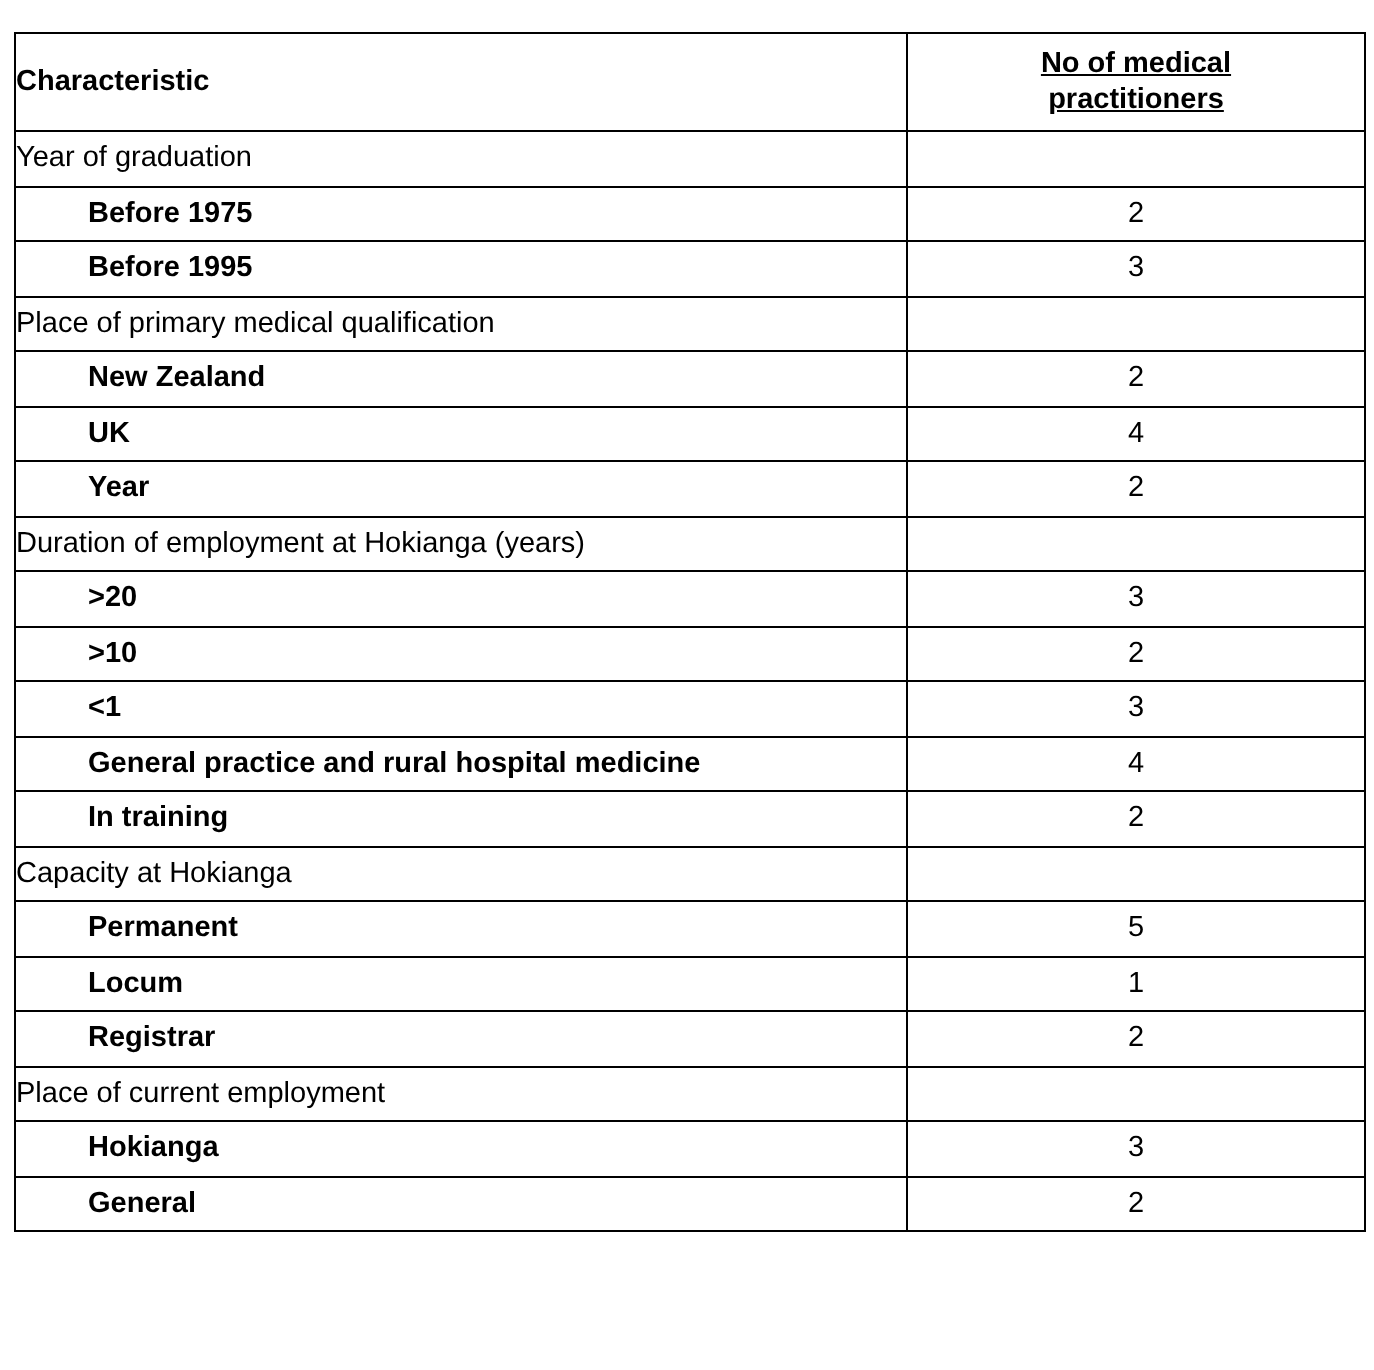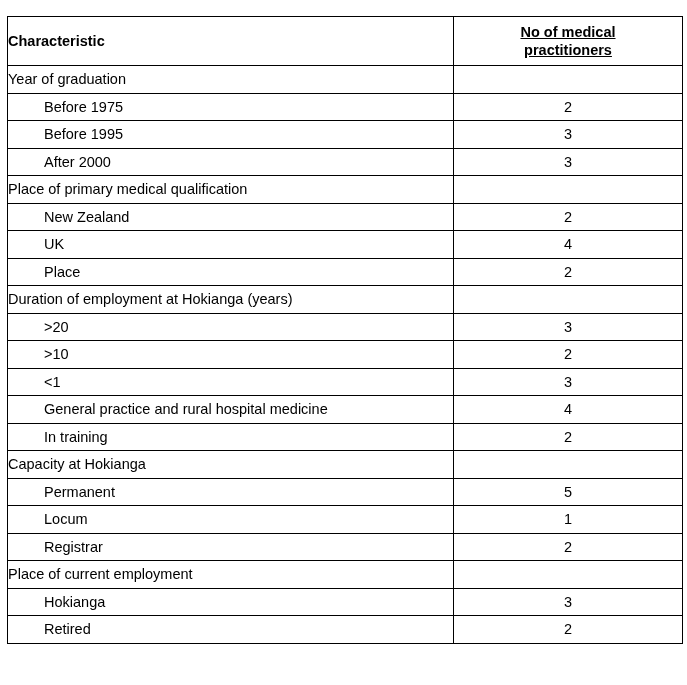--- a/index.html
+++ b/index.html
@@ -63,20 +63,21 @@
     box-sizing: border-box;
     margin-left: 44px;
   }
   td.cell-label {
     text-align: left;
     padding-left: 9px;
     white-space: nowrap;
   }
   td.cell-label.is-sub {
     padding-left: 36px;
+    font-weight: bold;
   }
   td.cell-value {
     text-align: center;
   }
 </style>
 </head>
 <body>
 
 <div class="table-wrap">
   <table class="data-table">
@@ -100,37 +101,33 @@
         </tr>
         <tr class="data-row">
           <td class="cell-label is-sub">Before 1975</td>
           <td class="cell-value">2</td>
         </tr>
         <tr class="data-row">
           <td class="cell-label is-sub">Before 1995</td>
           <td class="cell-value">3</td>
         </tr>
         <tr class="data-row">
-          <td class="cell-label is-sub">After 2000</td>
-          <td class="cell-value">3</td>
-        </tr>
-        <tr class="data-row">
           <td class="cell-label">Place of primary medical qualification</td>
           <td class="cell-value"></td>
         </tr>
         <tr class="data-row">
           <td class="cell-label is-sub">New Zealand</td>
           <td class="cell-value">2</td>
         </tr>
         <tr class="data-row">
           <td class="cell-label is-sub">UK</td>
           <td class="cell-value">4</td>
         </tr>
         <tr class="data-row">
-          <td class="cell-label is-sub">Place</td>
+          <td class="cell-label is-sub">Year</td>
           <td class="cell-value">2</td>
         </tr>
         <tr class="data-row">
           <td class="cell-label">Duration of employment at Hokianga (years)</td>
           <td class="cell-value"></td>
         </tr>
         <tr class="data-row">
           <td class="cell-label is-sub">&gt;20</td>
           <td class="cell-value">3</td>
         </tr>
@@ -168,18 +165,18 @@
         </tr>
         <tr class="data-row">
           <td class="cell-label">Place of current employment</td>
           <td class="cell-value"></td>
         </tr>
         <tr class="data-row">
           <td class="cell-label is-sub">Hokianga</td>
           <td class="cell-value">3</td>
         </tr>
         <tr class="data-row">
-          <td class="cell-label is-sub">Retired</td>
+          <td class="cell-label is-sub">General</td>
           <td class="cell-value">2</td>
         </tr>
       </tbody>
   </table>
 </div>
 
 </body></html>

